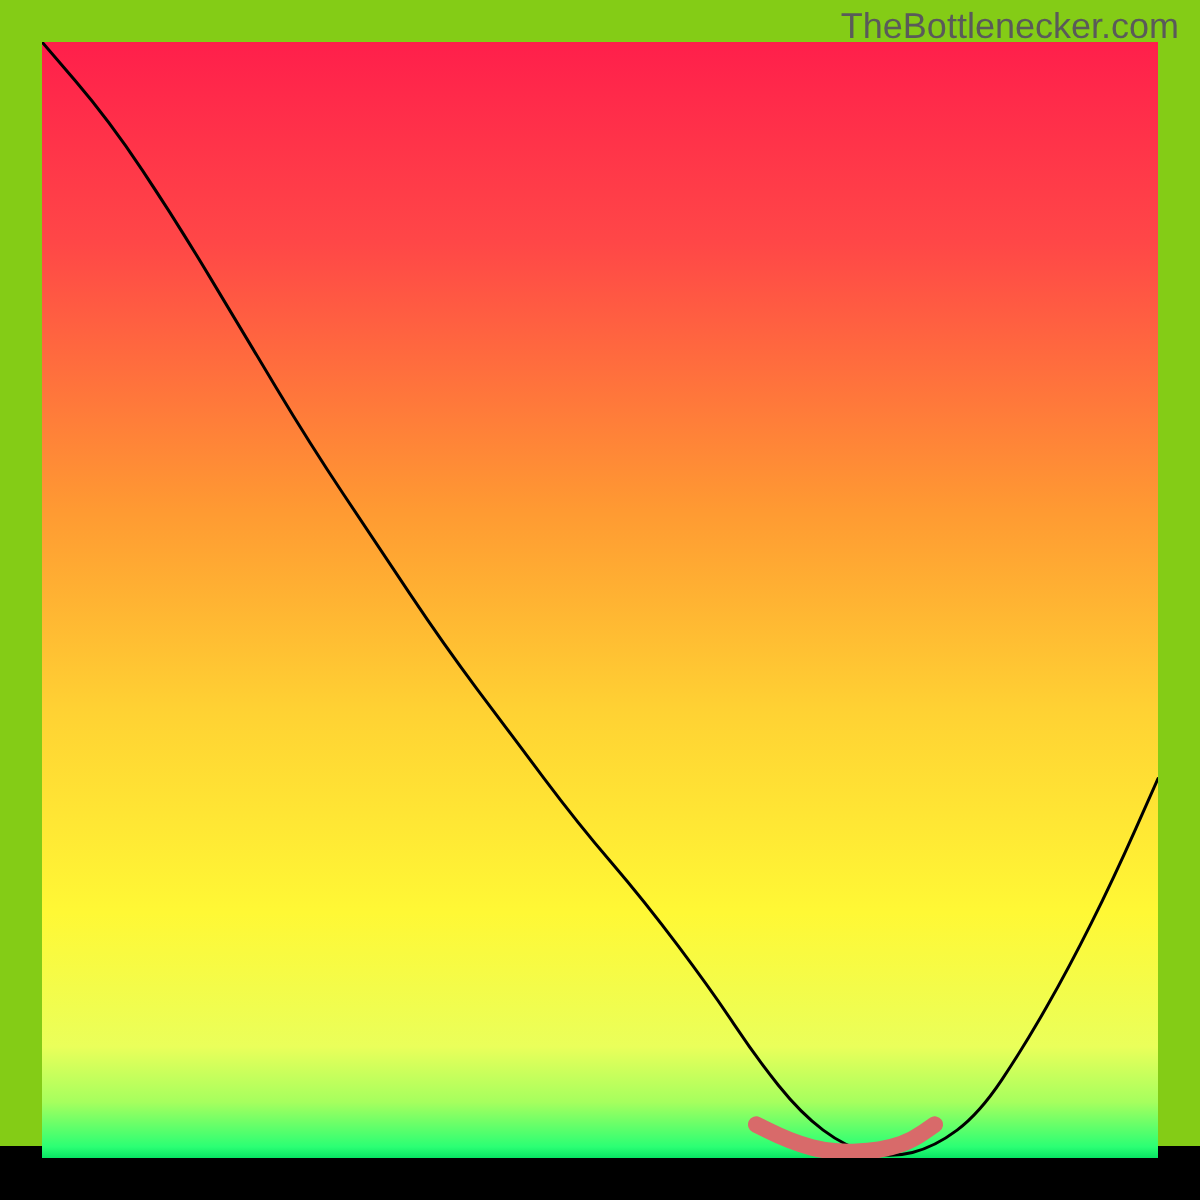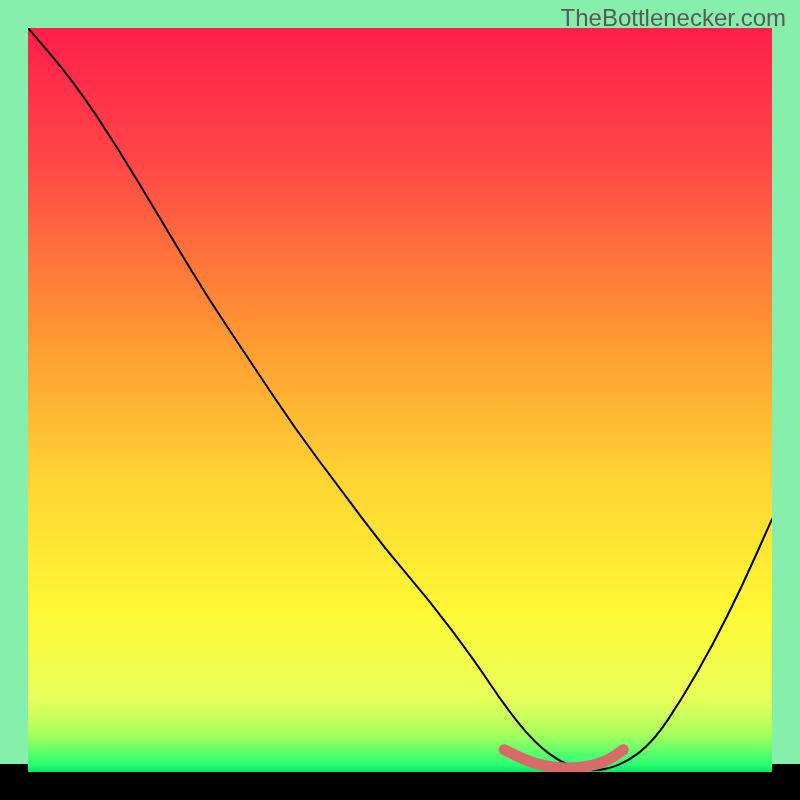--- a/index.html
+++ b/index.html
@@ -1,21 +1,21 @@
 <!DOCTYPE html>
 <html><head>
 <meta charset="utf-8">
 <style>
   * { margin: 0; padding: 0; box-sizing: border-box; }
   html, body { width: 800px; height: 800px; background: #000; overflow: hidden; font-family: Arial, Helvetica, sans-serif; }
   .frame {
     position: relative;
     width: 800px;
     height: 764px;
-    background: #86efac;
+    background: #84cc16;
   }
   .watermark {
     position: absolute;
     top: 4px;
     right: 14px;
     color: #5a5a5a;
     font-size: 24px;
     font-weight: 400;
     letter-spacing: 0px;
   }

